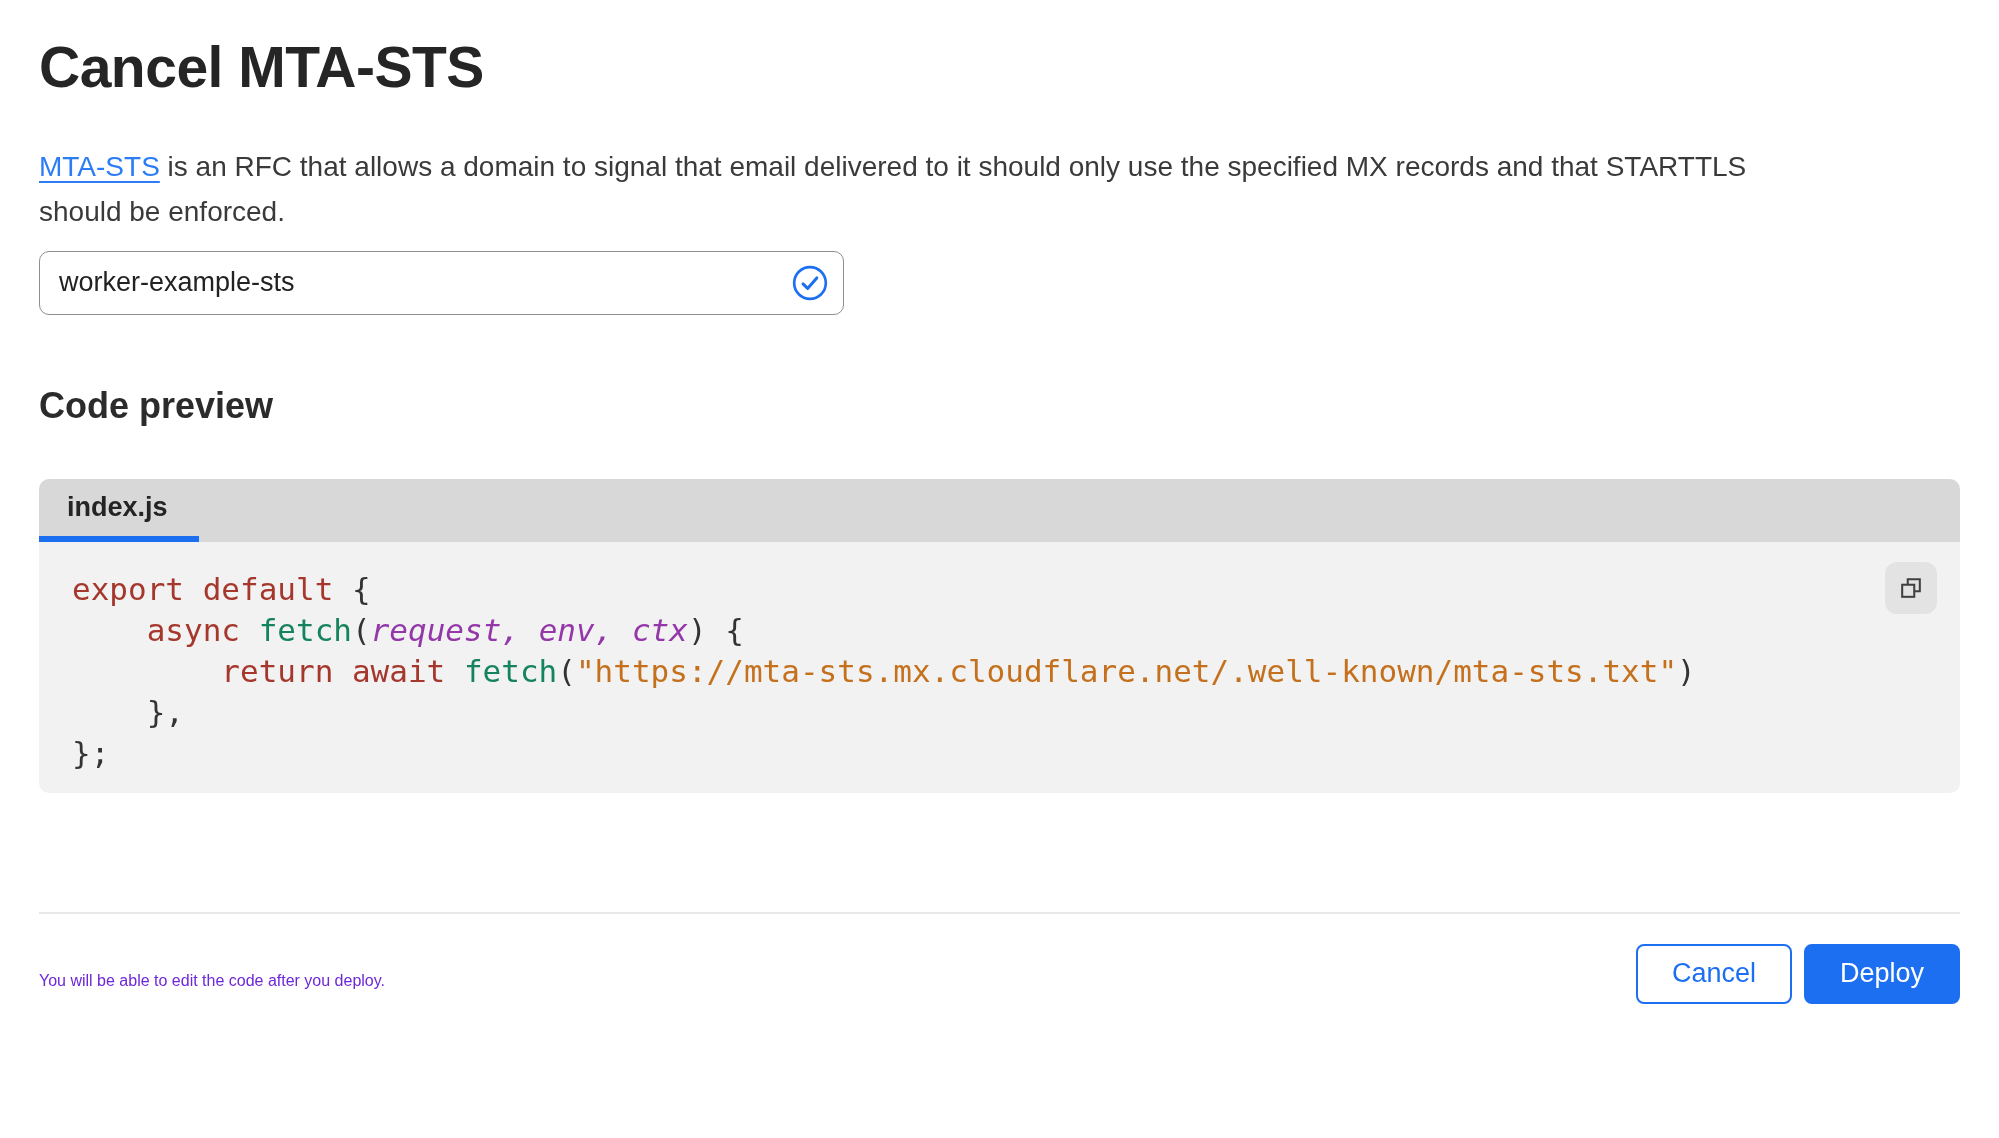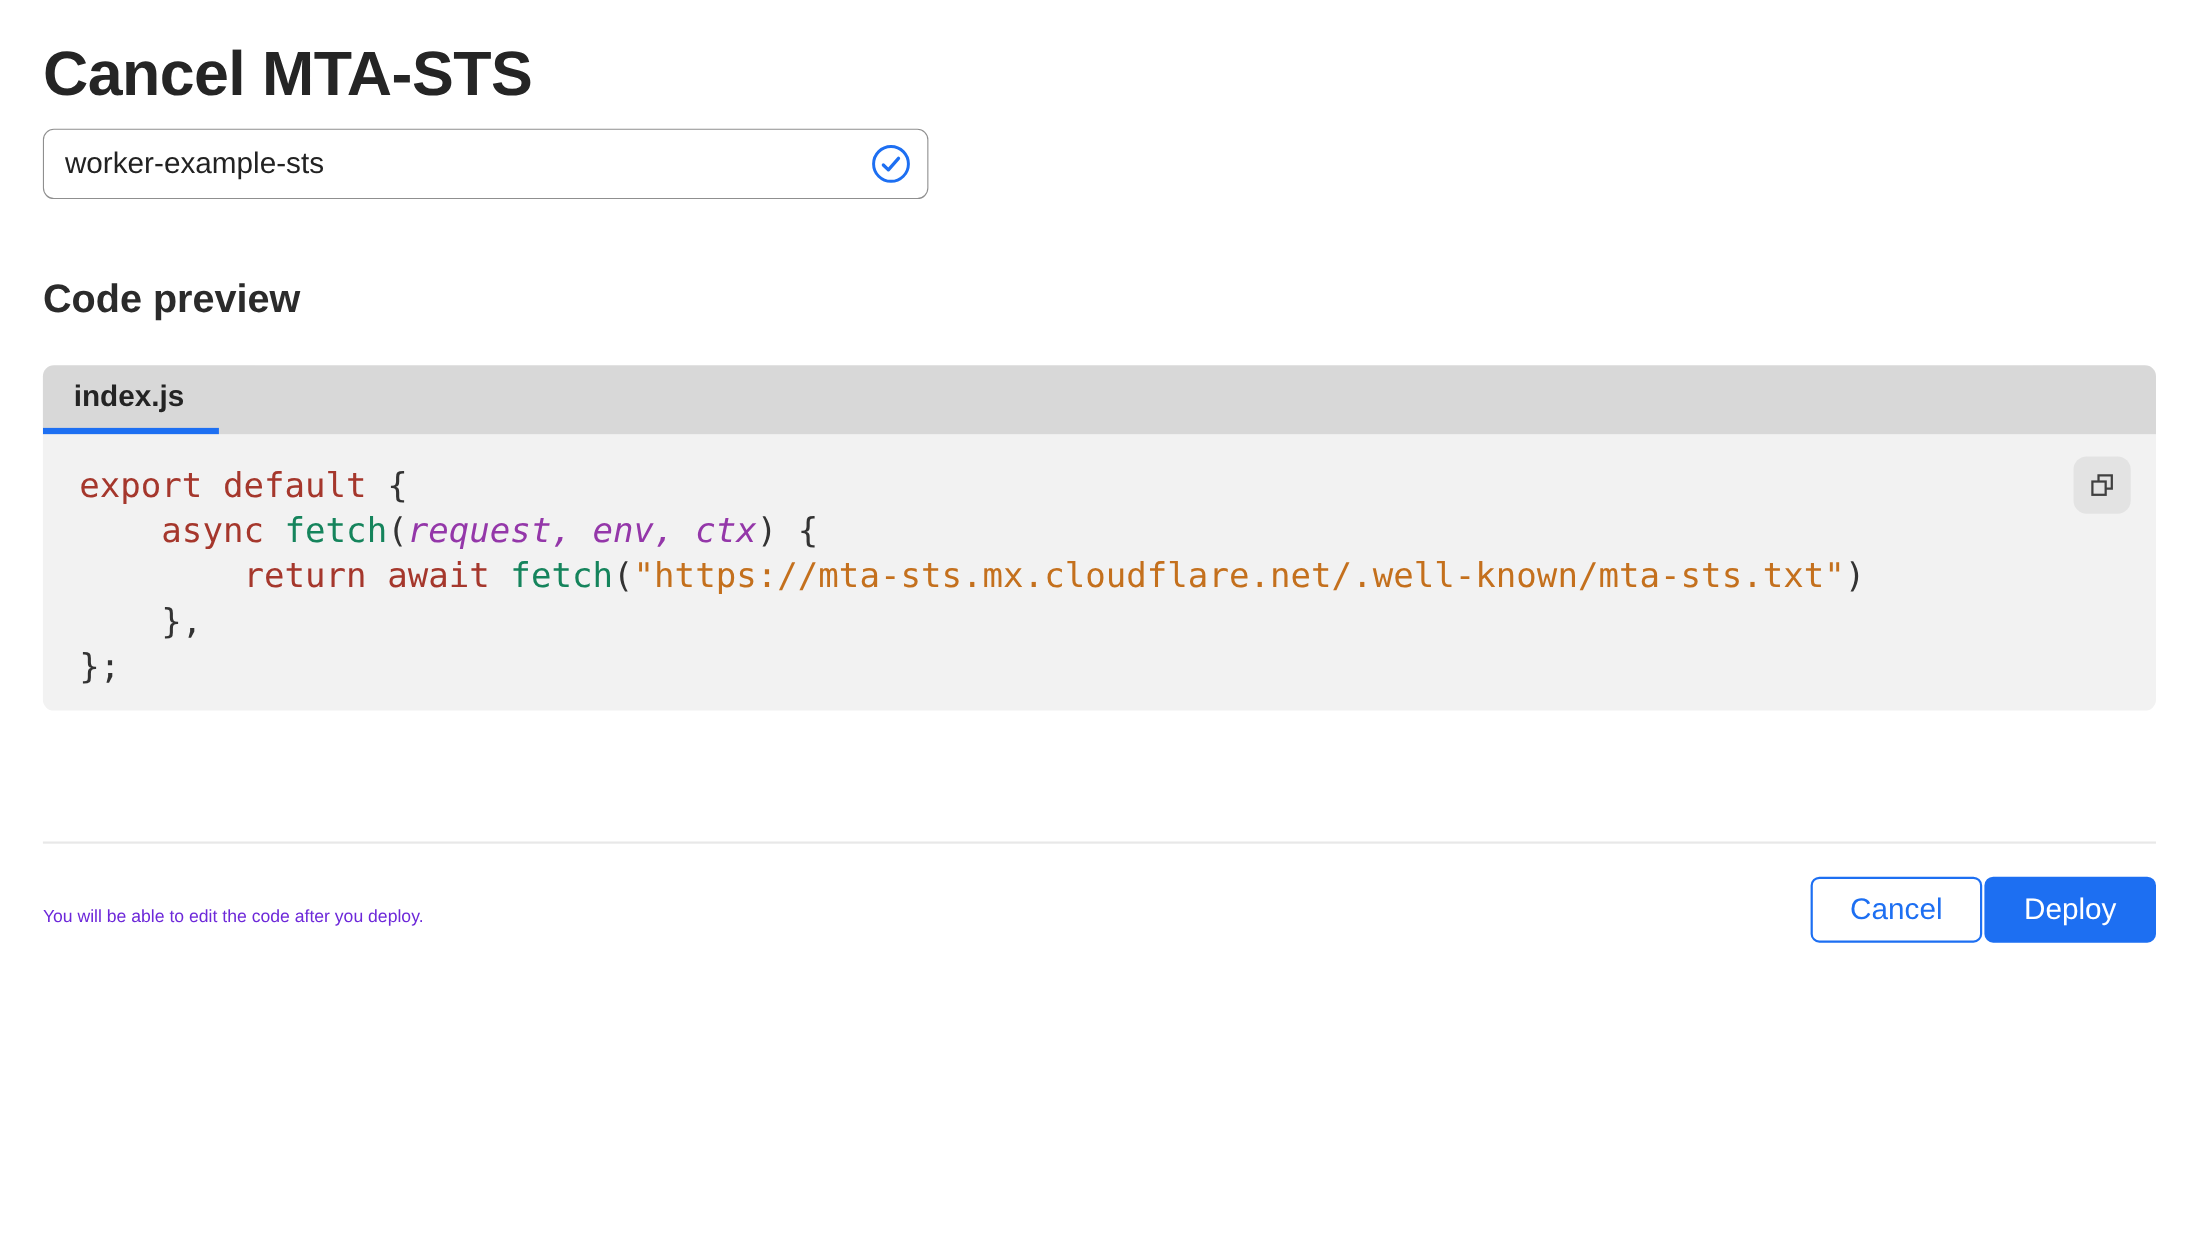--- a/index.html
+++ b/index.html
@@ -79,21 +79,21 @@
     display: flex; align-items: center; justify-content: center;
   }
 
   .section-label {
     margin-top: 70px;
     font-size: 36px;
     font-weight: 700;
     color: #2b2b2b;
   }
 
-  .code-card { margin-top: 39px; width: 1921px; }
+  .code-card { margin-top: 52px; width: 1921px; }
   .tabbar {
     height: 63px;
     background: #d8d8d8;
     border-radius: 10px 10px 0 0;
     display: flex;
     align-items: stretch;
     overflow: hidden;
   }
   .tab {
     width: 160px;
@@ -146,21 +146,21 @@
     margin-top: 30px;
     display: flex;
     align-items: center;
     justify-content: space-between;
   }
   .footer-note {
     font-size: 16px;
     color: #6d28d9;
     padding-top: 14px;
   }
-  .actions { display: flex; gap: 2px; }
+  .actions { display: flex; gap: 12px; }
   .btn {
     height: 60px;
     padding: 0 34px;
     font-family: "Liberation Sans", sans-serif;
     font-size: 27px;
     border-radius: 8px;
     cursor: pointer;
   }
   .btn-outline {
     background: #ffffff;
@@ -173,20 +173,21 @@
     color: #ffffff;
   }
 </style>
 </head>
 <body>
 
 <div class="page">
 
   <h1 class="page-title">Cancel MTA-STS</h1>
 
+  <p class="desc"><a href="#" class="link">MTA-STS</a><span> is an RFC that allows a domain to signal that email delivered to it should only use the specified MX records and that STARTTLS</span><br><span>should be enforced.</span></p>
 
   <div class="input-wrap">
     <input type="text" class="text-input" value="worker-example-sts" style="">
     <span class="check-icon">
       <svg width="38" height="38" viewBox="0 0 24 24" fill="none">
         <circle cx="12" cy="12" r="10" stroke="#1d6ff2" stroke-width="1.7"></circle>
         <path d="M7.6 12.6 L10.5 15.4 L16.3 8.8" stroke="#1d6ff2" stroke-width="1.9" stroke-linecap="round" stroke-linejoin="round"></path>
       </svg>
     </span>
   </div>

